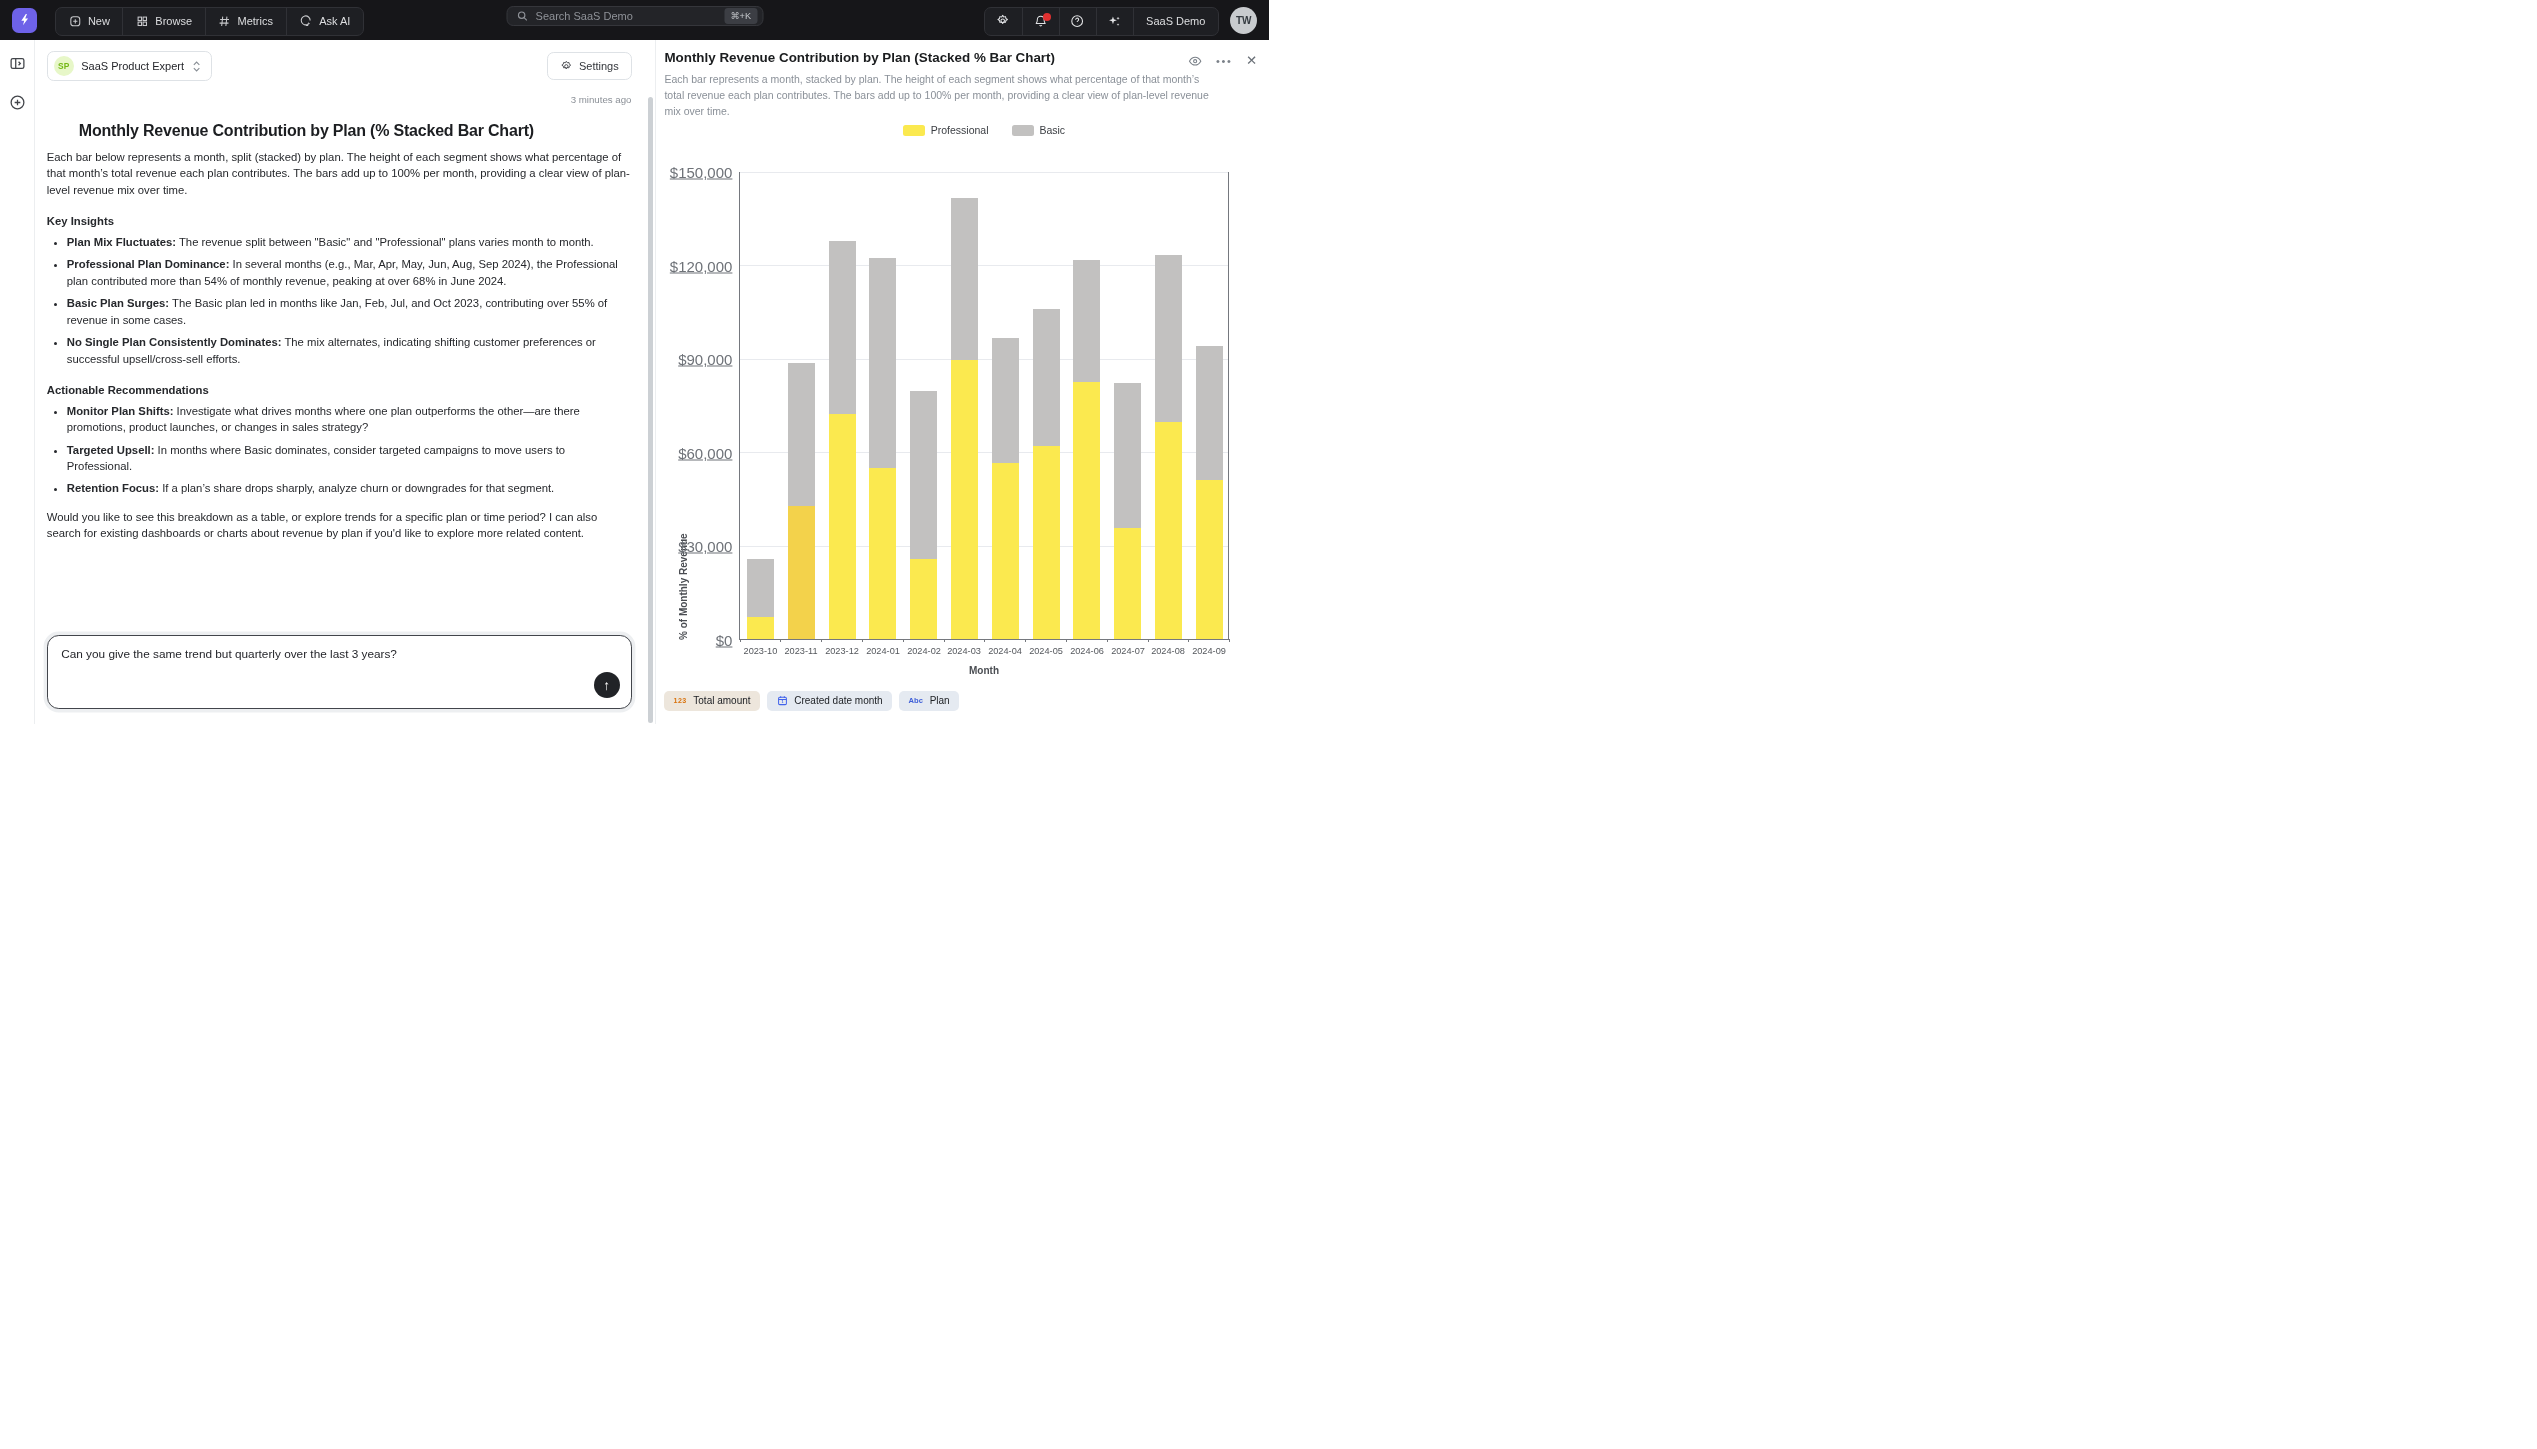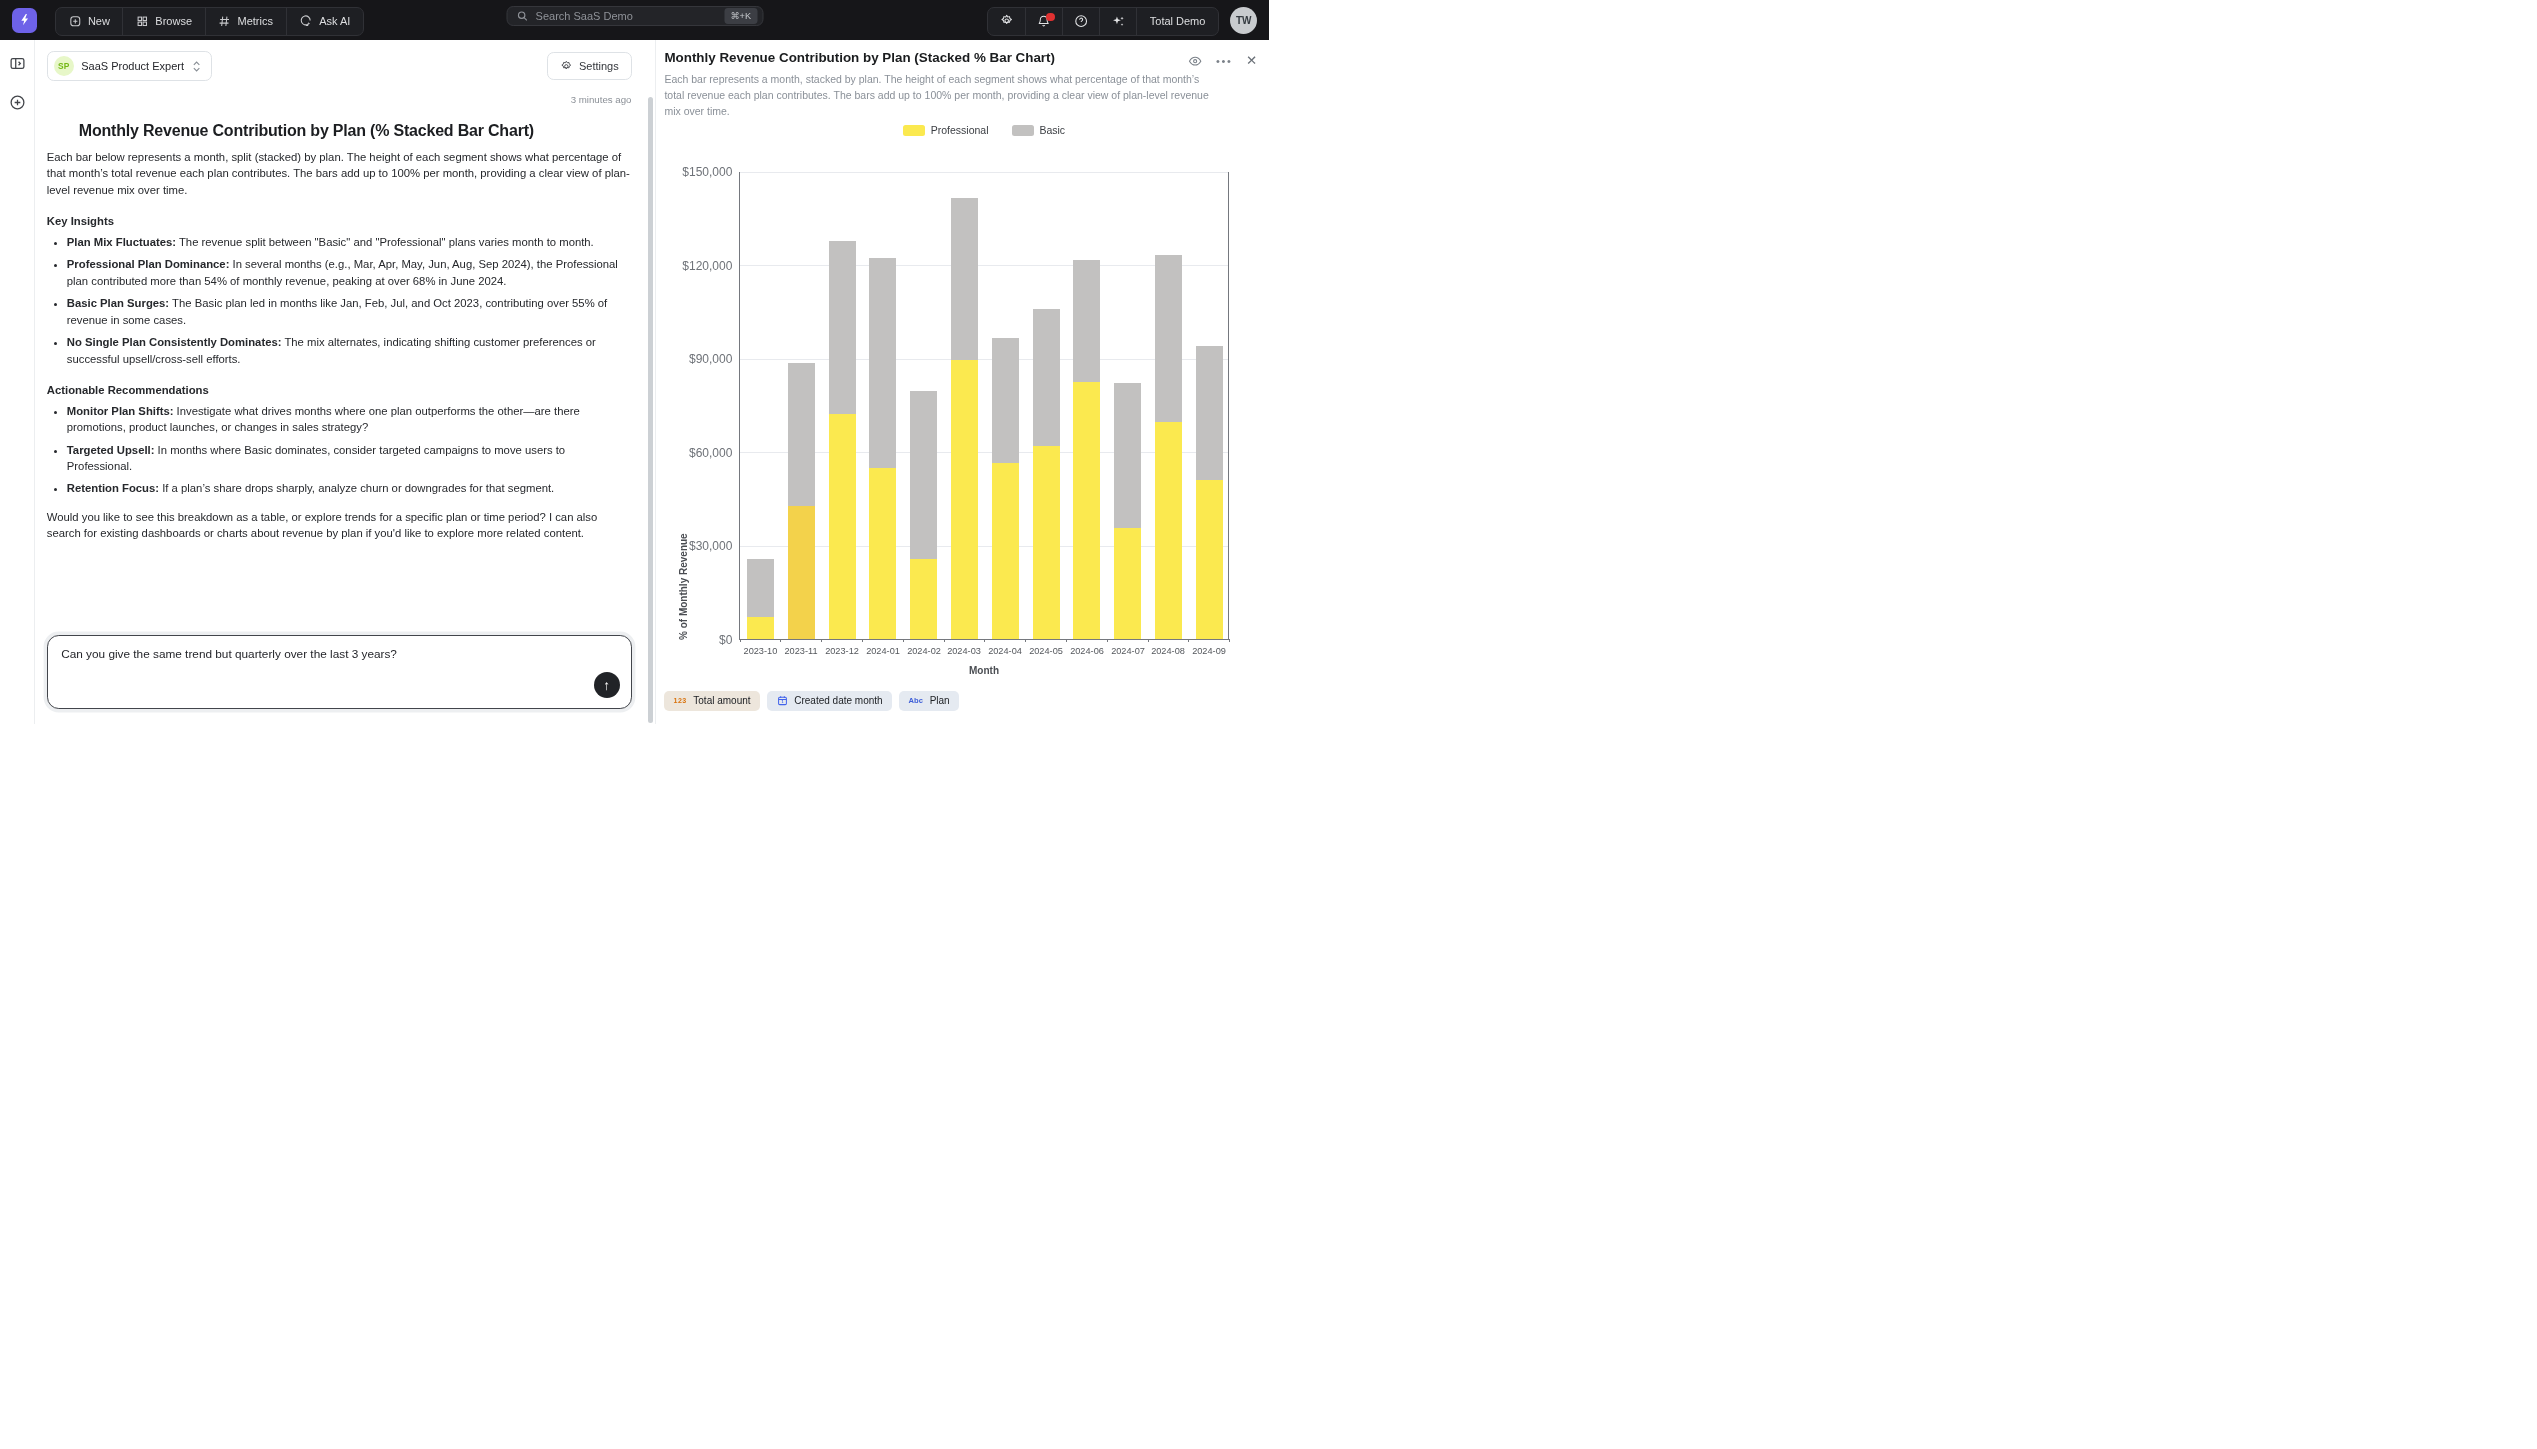--- a/index.html
+++ b/index.html
@@ -74,21 +74,21 @@
   .xmark { font-size:13.4px; color:#6b7178; }
 
   .legend { position:absolute; left:83px; top:84px; width:490px; display:flex; justify-content:center; gap:23px;text-align:right; }
   .leg-item { display:flex; align-items:center; gap:5.9px; font-size:10.5px; color:#3a3d42; cursor:pointer; }
   .leg-swatch { width:22px; height:11px; border-radius:2.5px; }
 
   #plot { position:absolute; left:83px; top:132px; width:490px; height:468px;
     border-left:0.8px solid #75787e; border-right:0.8px solid #75787e; border-bottom:0.8px solid #75787e; }
   .gridline { position:absolute; left:0; width:100%; height:0.8px; background:#e8eaee; }
   .ytick-label { position:absolute; right:calc(100% + 7.6px); transform:translateY(-50%);
-    font-size:12px; color:#6e7278; white-space:nowrap; }
+    font-size:15px; color:#6e7278; white-space:nowrap;text-decoration:underline; }
   .bar-seg { position:absolute; }
   .xtick { position:absolute; top:100%; width:0.8px; height:3.4px; background:#75787e; }
   .xtick-label { position:absolute; top:calc(100% + 6.7px); transform:translateX(-50%); font-size:9.2px; color:#54575c; white-space:nowrap; }
   .axis-x-title { position:absolute; left:83px; top:625px; width:490px; text-align:center;
     font-size:10px; font-weight:bold; color:#4a4d52; }
   .axis-y-title { position:absolute; left:22px; top:132px; height:468px; display:flex; align-items:center;
     font-size:10px; font-weight:bold; color:#4a4d52; writing-mode:vertical-rl; transform:rotate(180deg); }
 
   .tags { position:absolute; left:8.4px; bottom:13.4px; display:flex; gap:7.6px; }
   .tag { display:flex; align-items:center; gap:6.7px; height:19.3px; padding:0 9.2px; border-radius:5px;
@@ -168,21 +168,21 @@
       </svg>
     </div>
     <div class="navbtn iconbtn">
       <svg width="14.3" height="14.3" viewBox="0 0 24 24" fill="#e3e4e6">
         <path d="M10 4 l1.6 5 5 1.6 -5 1.6 -1.6 5 -1.6 -5 -5 -1.6 5 -1.6 z"></path>
         <path d="M18.5 4.5 l.7 2 2 .7 -2 .7 -.7 2 -.7 -2 -2 -.7 2 -.7 z"></path>
         <path d="M18.5 15.5 l.6 1.7 1.7 .6 -1.7 .6 -.6 1.7 -.6 -1.7 -1.7 -.6 1.7 -.6 z"></path>
       </svg>
     </div>
     <div class="navbtn">
-      <span>Total Demo</span>
+      <span>SaaS Demo</span>
     </div>
   </div>
 
   <div class="avatar">TW</div>
 </div>
 
 <div class="main">
 
   <div class="rail">
     <svg class="ricon" width="17" height="17" viewBox="0 0 24 24" fill="none" stroke="#42454a" stroke-width="1.8">

